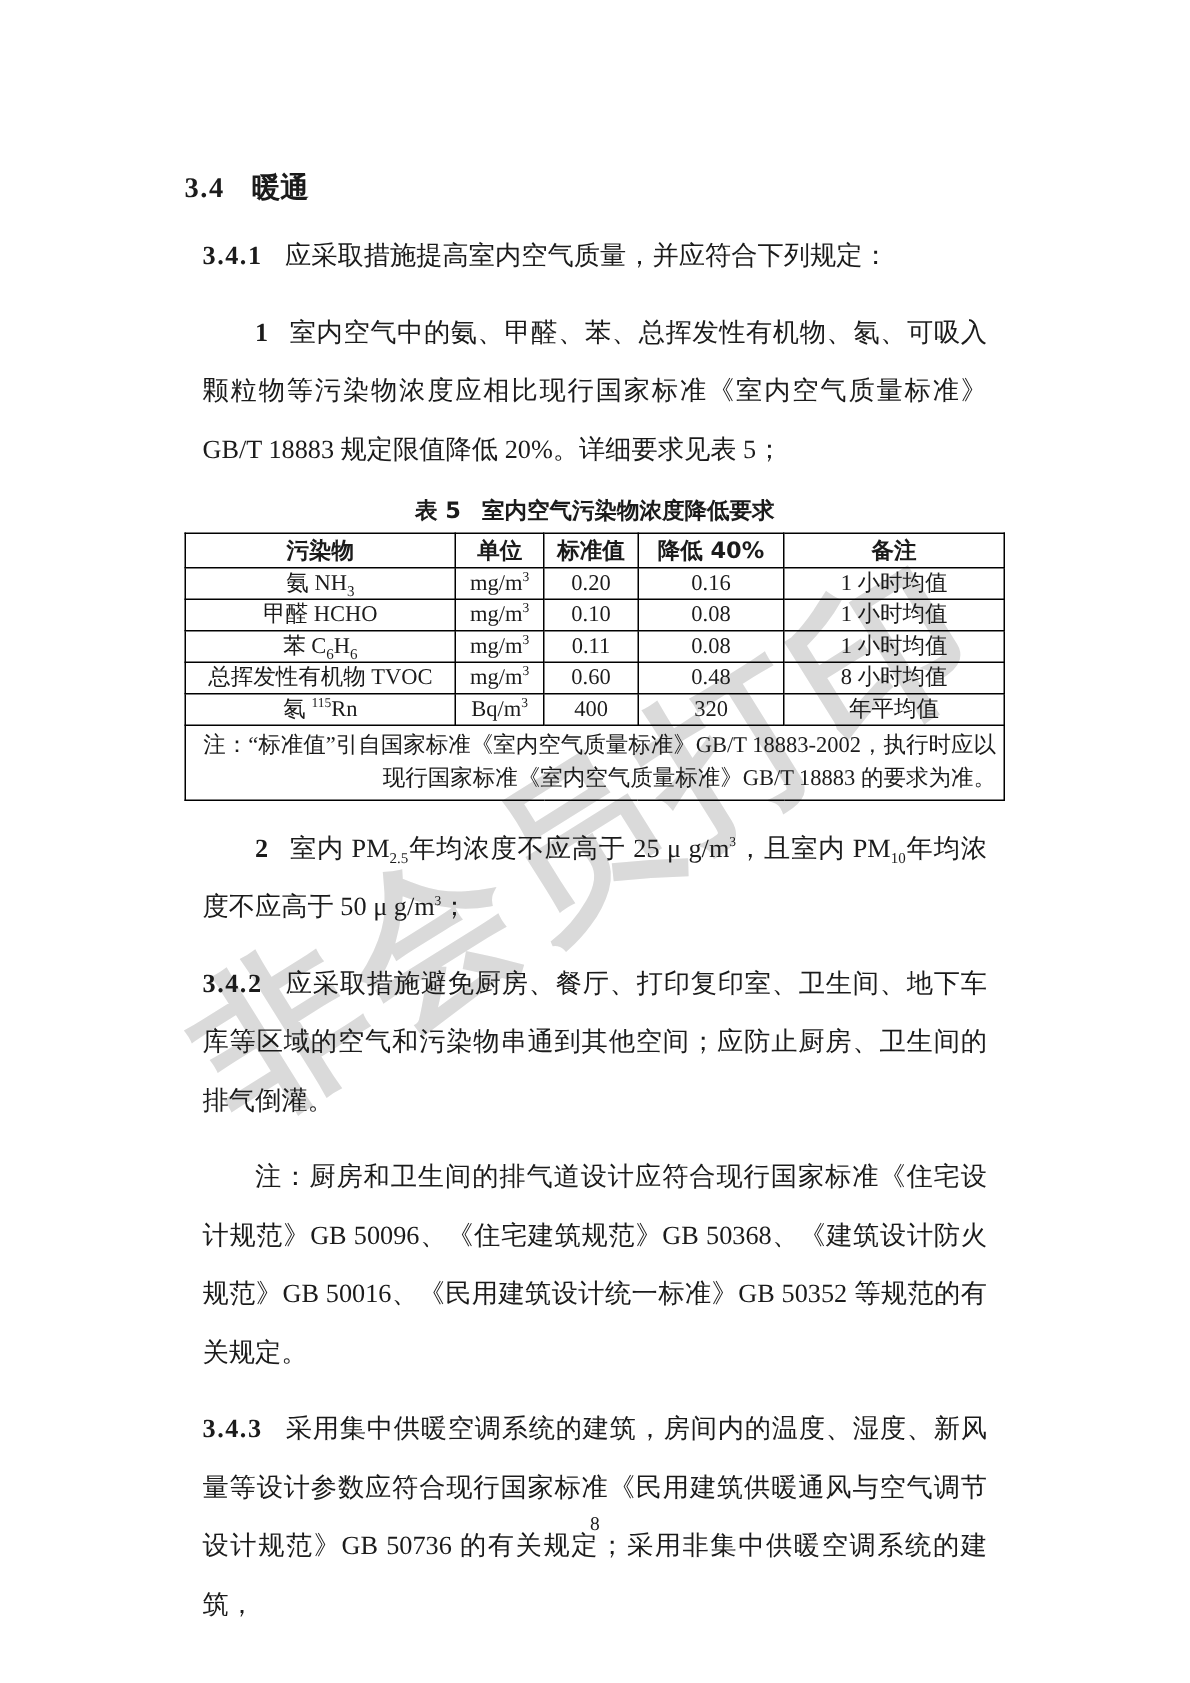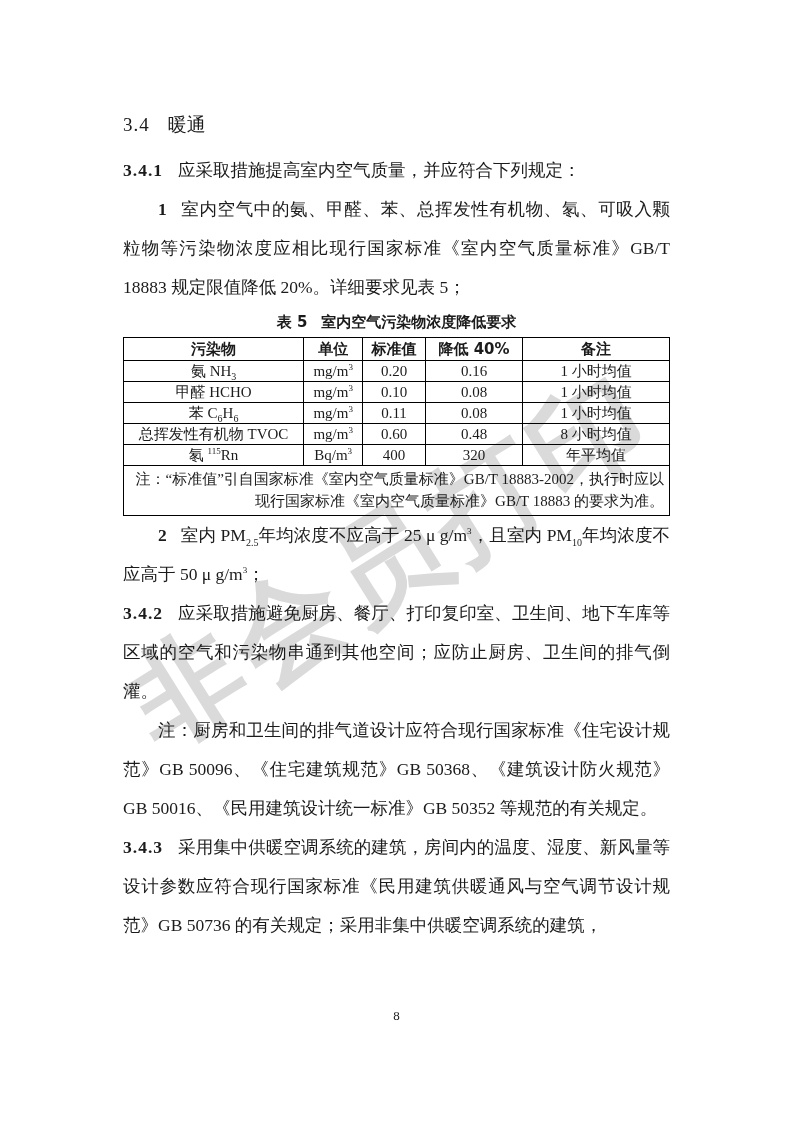--- a/index.html
+++ b/index.html
@@ -25,30 +25,30 @@
     user-select:none;
   }
   .content {
     position:absolute;
     left:123px; top:112px;
     width:547px;
     z-index:1;
   }
   h1.doc-heading {
     font-size:19px;
-    font-weight:400;
+    font-weight:700;
     margin:0 0 13px 0;
     font-family:"Liberation Serif","DejaVu Serif",serif;
   }
   h1.doc-heading .h-num { margin-right:18px; letter-spacing:1px; }
   p.body {
     font-size:17.5px;
     line-height:39px;
     text-align:justify;
-    margin:0;
+    margin:12px;
   }
   p.indent { text-indent:2em; }
   .secnum { font-weight:700; margin-right:15px; letter-spacing:1px; }
   .itemnum { font-weight:700; margin-right:14px; }
   sub { font-size:10px; line-height:0; }
   sup { font-size:9px; line-height:0; }
 
   .tbl-caption {
     text-align:center;
     font-family:"DejaVu Sans","Liberation Sans",sans-serif;

